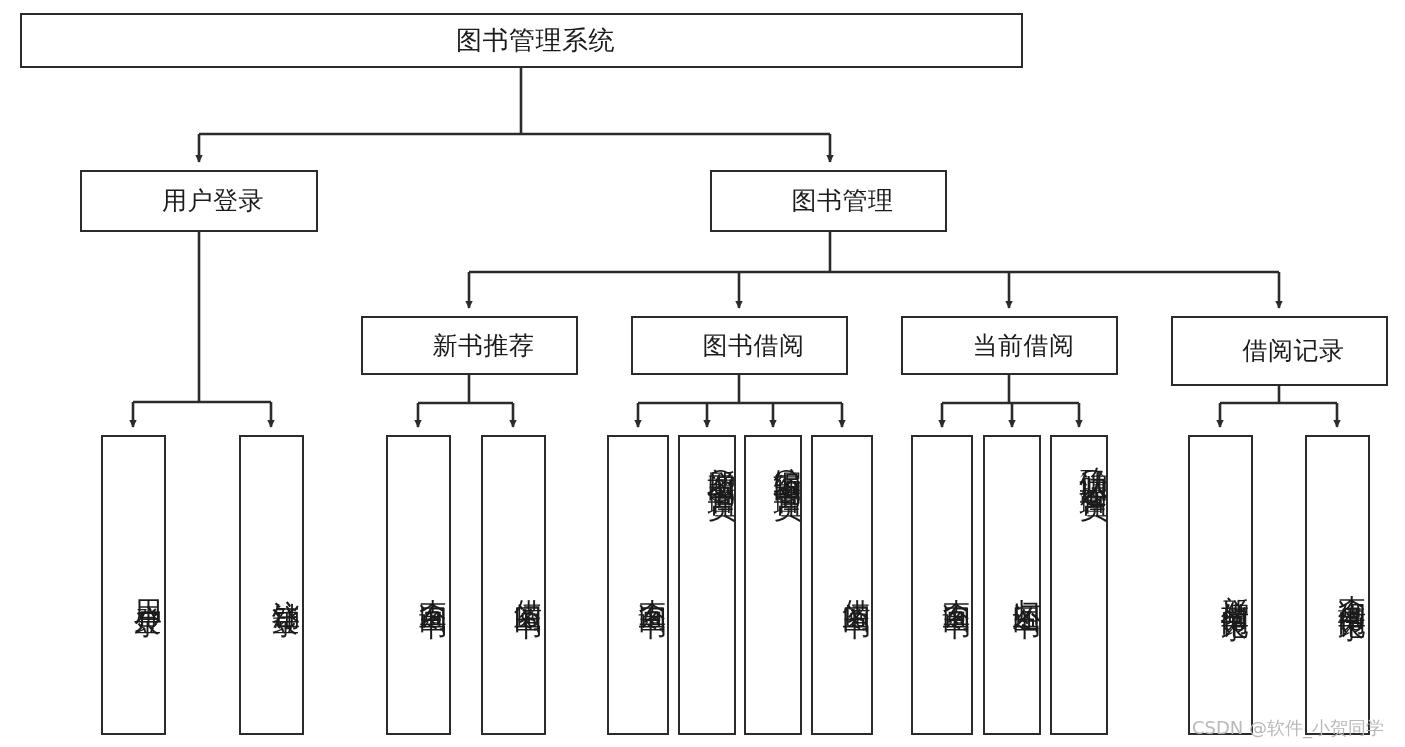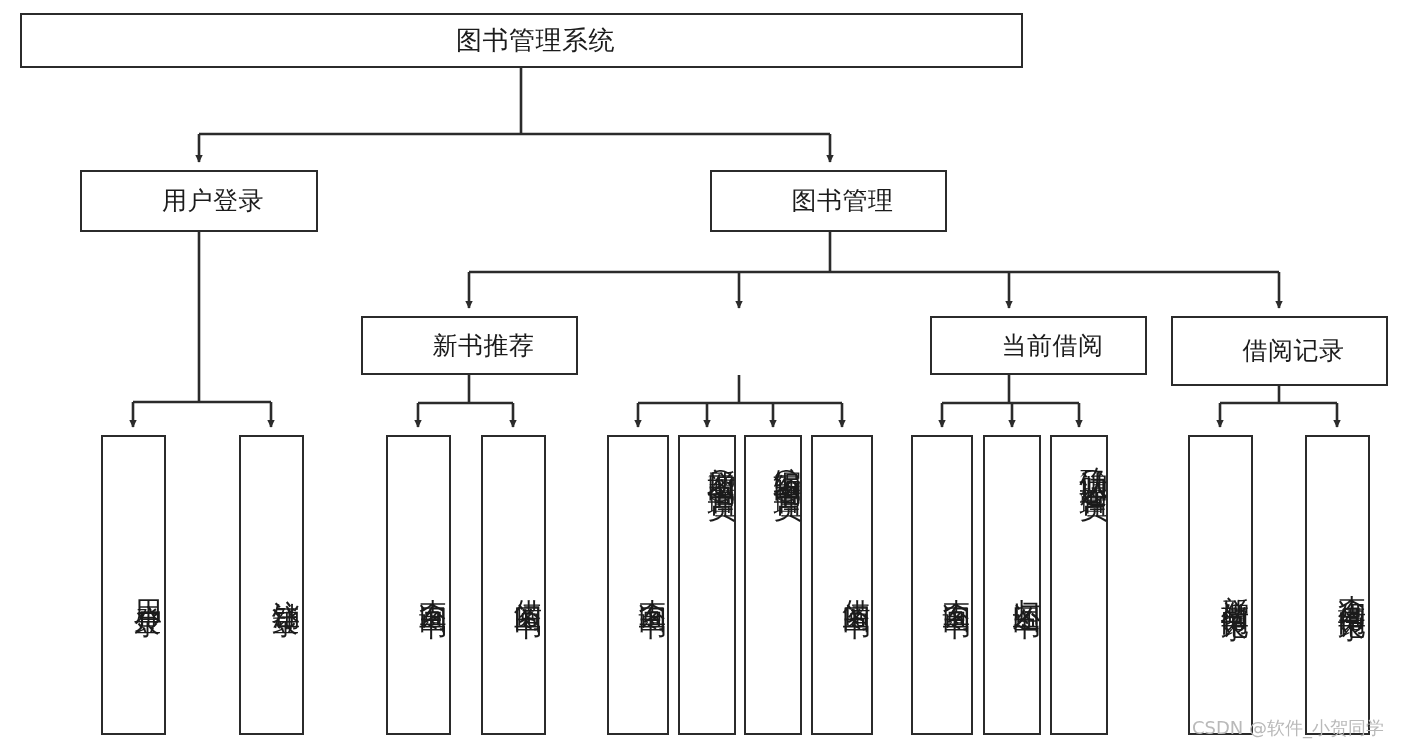--- a/index.html
+++ b/index.html
@@ -139,21 +139,24 @@
   <div class="node horiz" style="left:80px; top:170px; width:238px; height:62px;">
     <span class="label">用户登录</span>
   </div>
   <div class="node horiz" style="left:361px; top:316px; width:217px; height:59px;">
     <span class="label">新书推荐</span>
   </div>
 
   <div class="node horiz" style="left:710px; top:170px; width:237px; height:62px;">
     <span class="label">图书管理</span>
   </div>
-  <div class="node horiz" style="left:901px; top:316px; width:217px; height:59px;margin-left:29px;">
+  <div class="node horiz" style="left:631px; top:316px; width:217px; height:59px;">
+    <span class="label">图书借阅</span>
+  </div>
+  <div class="node horiz" style="left:901px; top:316px; width:217px; height:59px;">
     <span class="label">当前借阅</span>
   </div>
   <div class="node horiz" style="left:1171px; top:316px; width:217px; height:70px;">
     <span class="label">借阅记录</span>
   </div>
 
   <div class="node vert mid" style="left:101px; top:435px; width:65px; height:300px;">
     <span class="label">用户登录</span>
   </div>
   <div class="node vert mid" style="left:239px; top:435px; width:65px; height:300px;">

